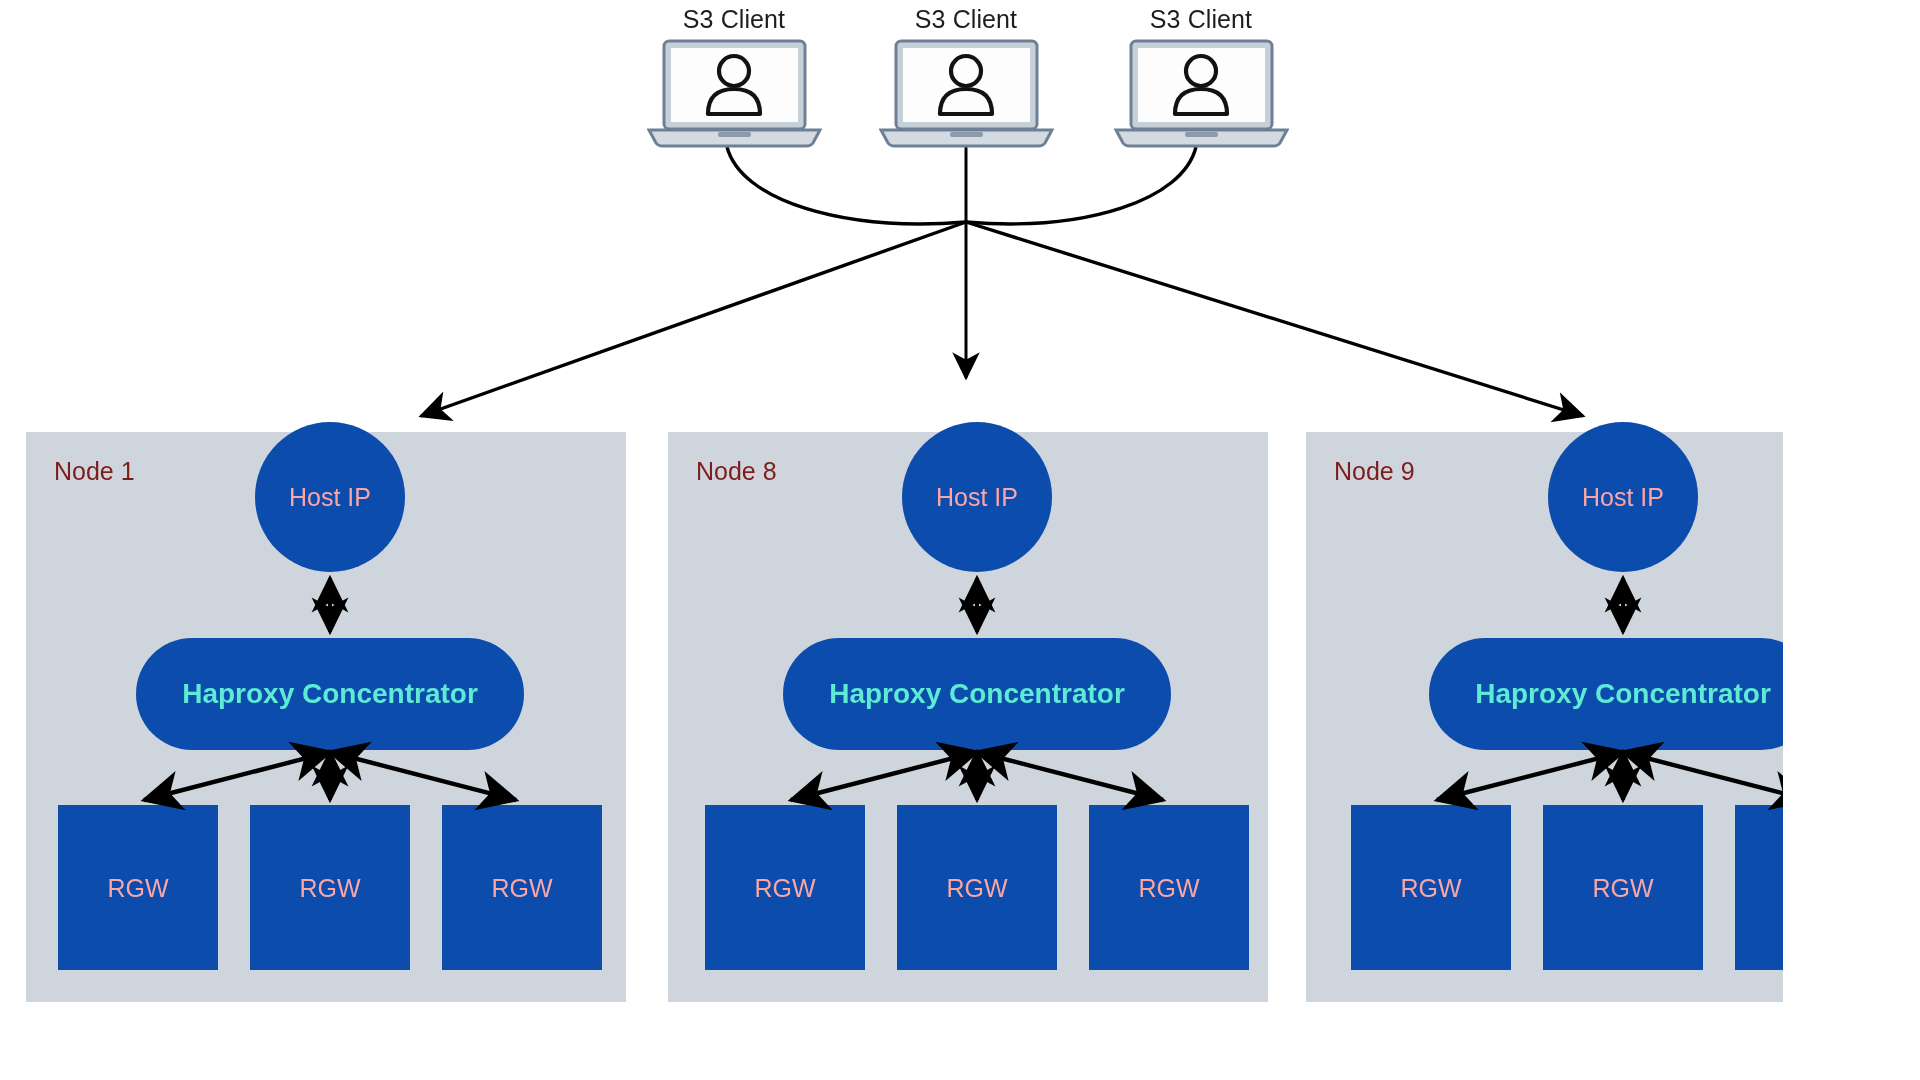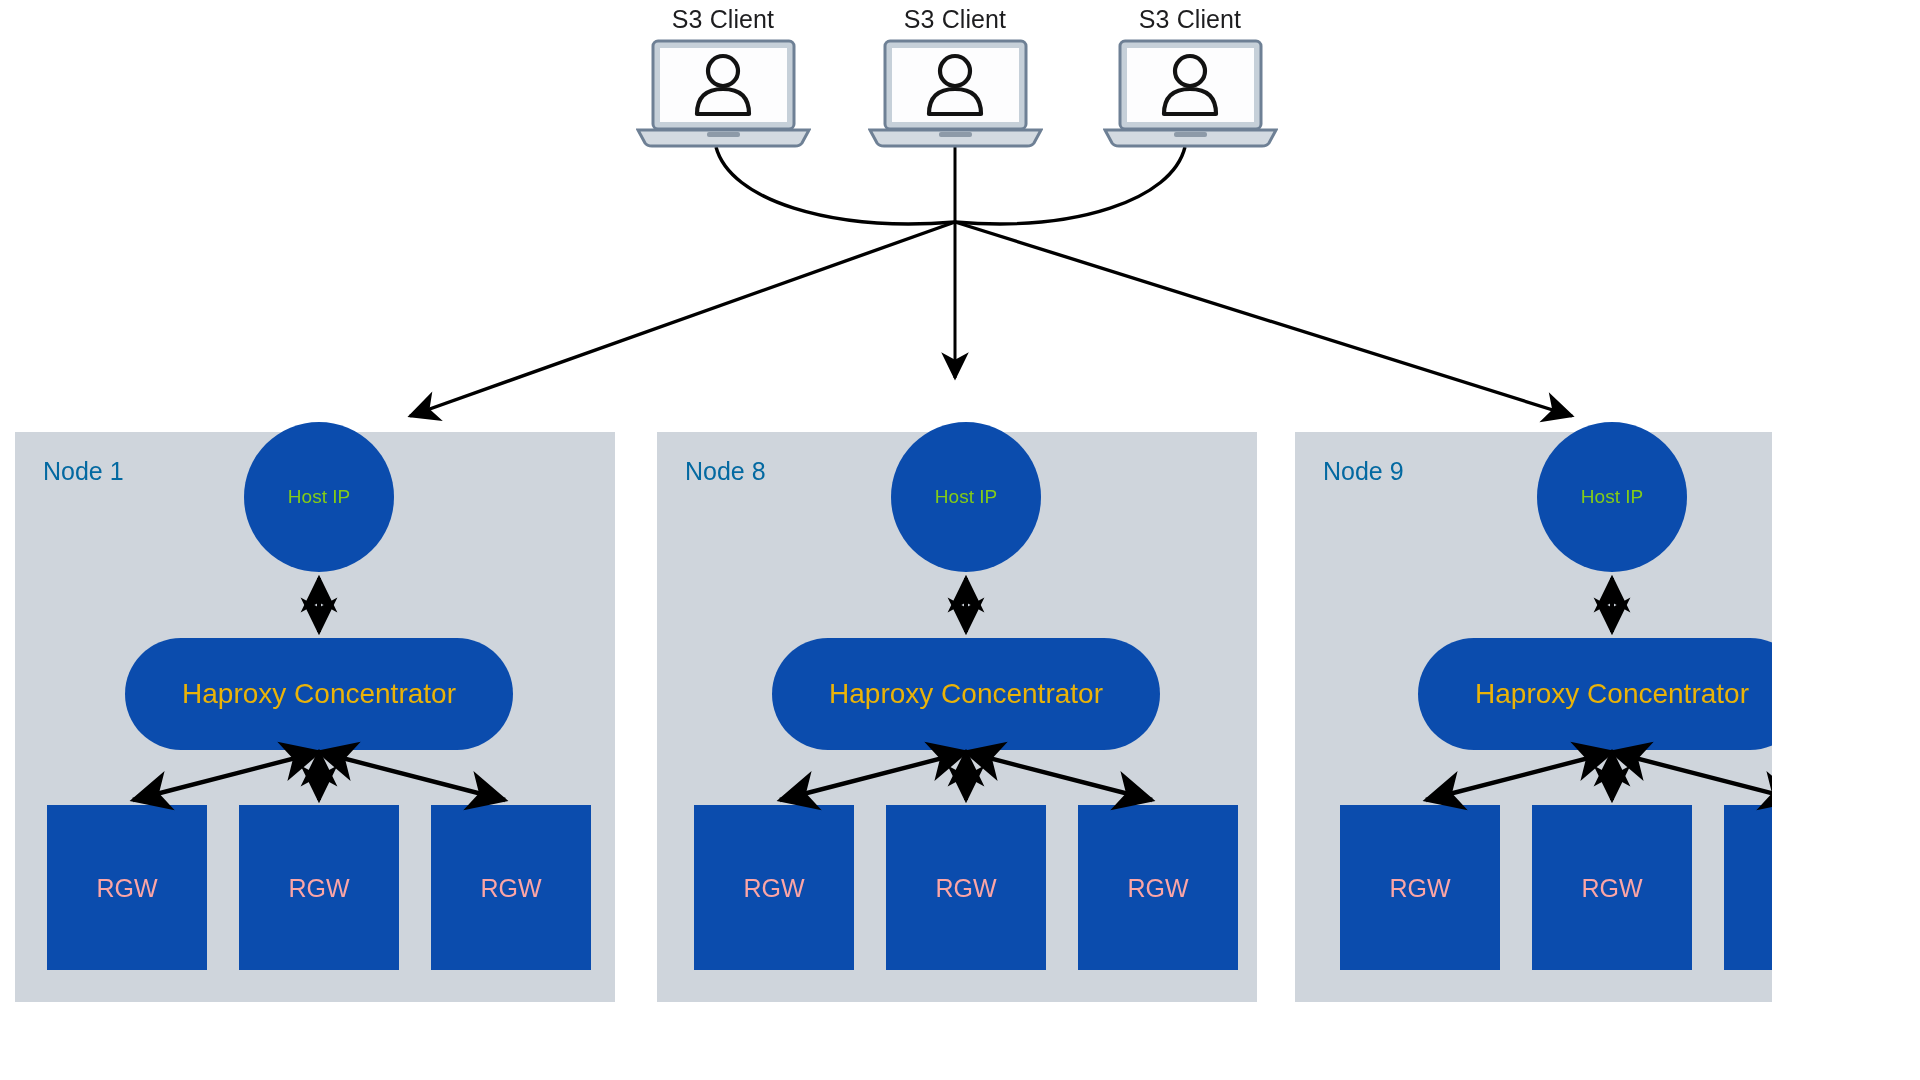--- a/index.html
+++ b/index.html
@@ -11,20 +11,21 @@
   body {
     font-family: "Liberation Sans", "DejaVu Sans", sans-serif;
     -webkit-font-smoothing: antialiased;
   }
   #canvas {
     position: relative;
     width: 1772px;
     height: 1080px;
     background: #ffffff;
     overflow: hidden;
+    margin-left: 11px;
   }
 
   
   .wire-layer {
     position: absolute;
     left: 0; top: 0;
     width: 1920px;
     height: 1080px;
     pointer-events: none;
   }
@@ -56,60 +57,61 @@
   .node-panel {
     position: absolute;
     background: #cfd5dc;
     z-index: 2;
   }
   .node-label {
     position: absolute;
     left: 28px;
     top: 24px;
     font-size: 25px;
-    color: #0369a1;
+    color: #7f1d1d;
     line-height: 30px;
     white-space: nowrap;
   }
 
   
   .host-ip {
     position: absolute;
     width: 150px;
     height: 150px;
     border-radius: 50%;
     background: #0b4cad;
     z-index: 5;
     display: flex;
     align-items: center;
     justify-content: center;
   }
   .host-ip .shape-text {
-    font-size: 19px;
-    color: #84cc16;
+    font-size: 25px;
+    color: #fca5a5;
     line-height: 30px;
     white-space: nowrap;
   }
 
   .haproxy {
     position: absolute;
     width: 388px;
     height: 112px;
     border-radius: 56px;
     background: #0b4cad;
     z-index: 5;
     display: flex;
     align-items: center;
     justify-content: center;
   }
   .haproxy .shape-text {
     font-size: 28px;
-    color: #eab308;
+    color: #5eead4;
     line-height: 34px;
     white-space: nowrap;
+    font-weight: bold;
   }
 
   .rgw {
     position: absolute;
     width: 160px;
     height: 165px;
     background: #0b4cad;
     z-index: 4;
     display: flex;
     align-items: center;

